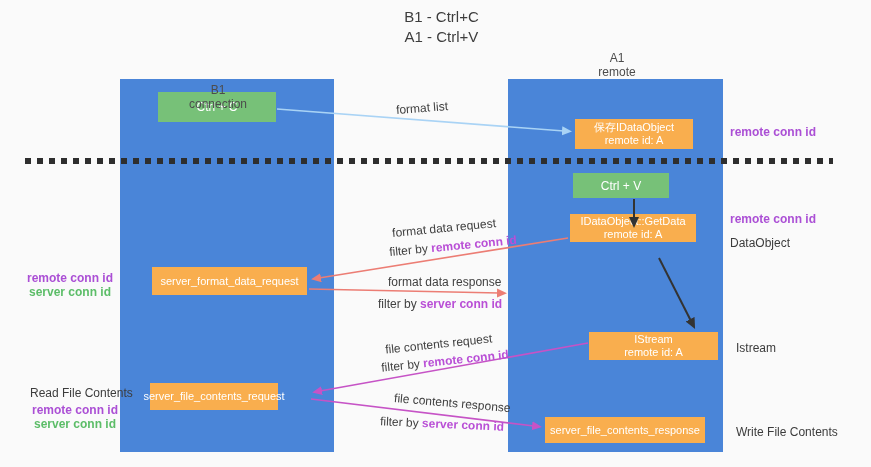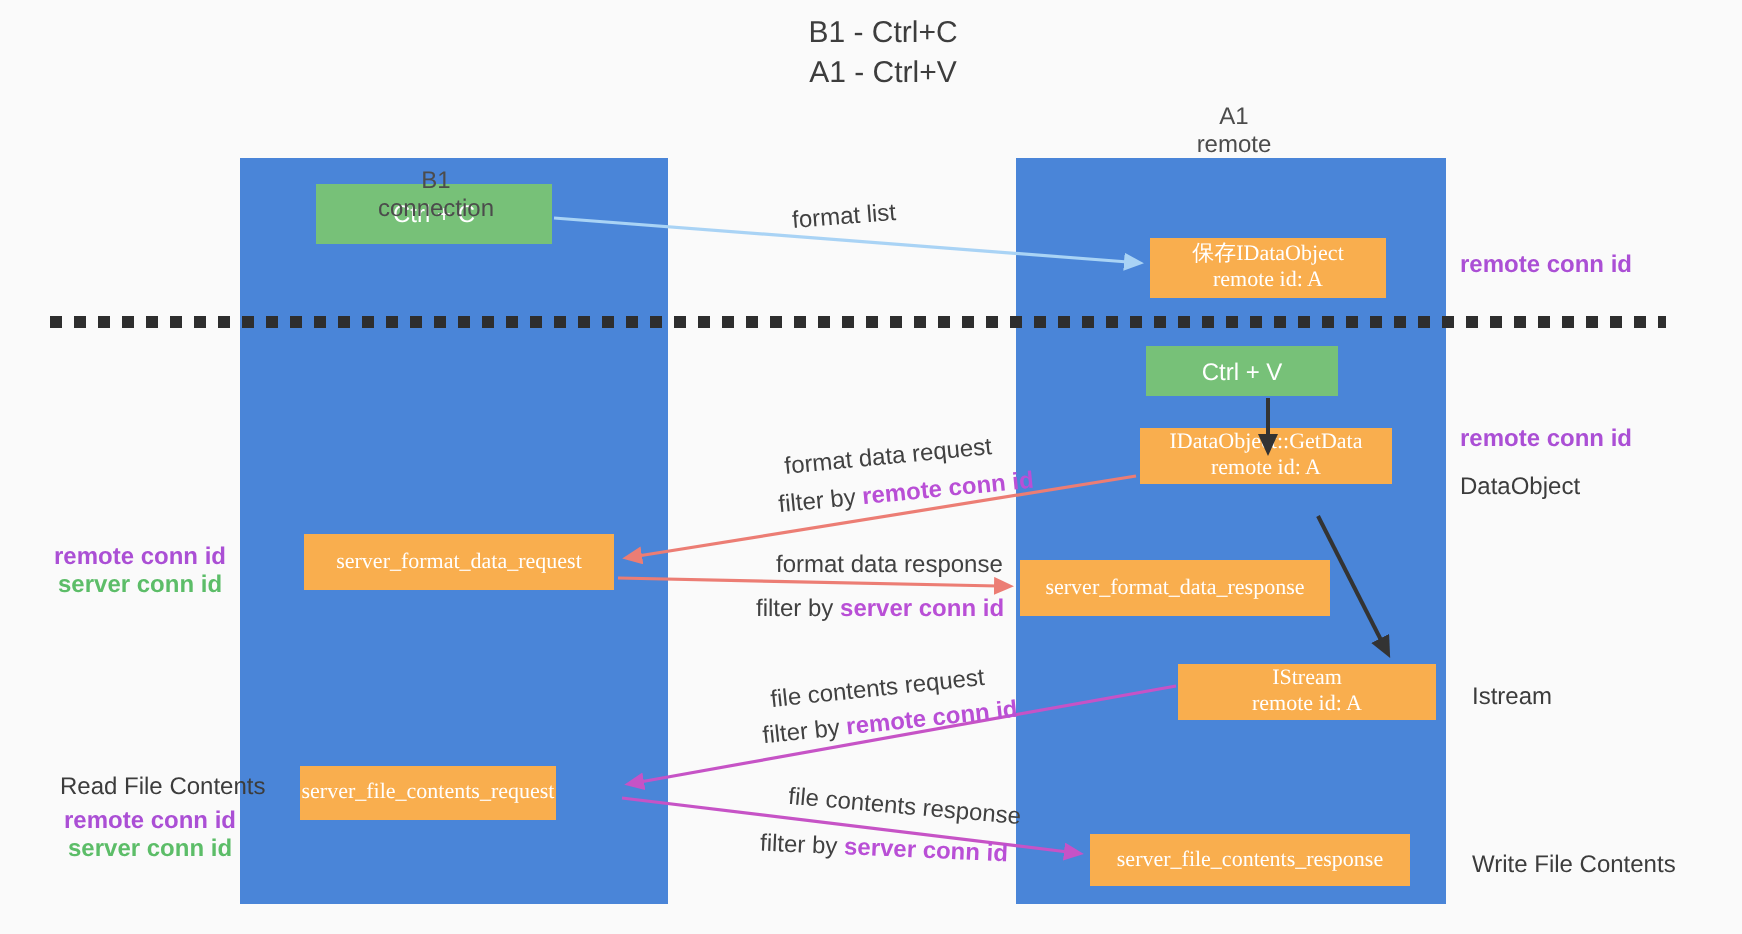--- a/index.html
+++ b/index.html
@@ -14,21 +14,21 @@
   .column{position:absolute;top:79px;height:373px;background:#4a85d8;z-index:1;}
   .column.left{left:120px;width:214px;}
   .column.right{left:508px;width:215px;}
 
   .dashline{position:absolute;left:25px;top:158px;width:808px;height:6px;z-index:2;
     background:repeating-linear-gradient(90deg,#2e2e2e 0 6px,transparent 6px 12px);}
 
   .node{position:absolute;z-index:4;display:flex;flex-direction:column;align-items:center;justify-content:center;
     color:#fff;text-align:center;box-sizing:border-box;}
   .node.green{background:#77c178;font-size:12px;}
-  .node.orange{background:#f9ae4e;font-size:11px;line-height:13px;font-family:Liberation Serif, serif;}
+  .node.orange{background:#f9ae4e;font-size:11px;line-height:13px;}
 
   .n-ctrl-c{left:158px;top:92px;width:118px;height:30px;text-align:right;}
   .n-store{left:575px;top:119px;width:118px;height:30px;}
   .n-ctrl-v{left:573px;top:173px;width:96px;height:25px;}
   .n-getdata{left:570px;top:214px;width:126px;height:28px;}
   .n-fmt-req{left:152px;top:267px;width:155px;height:28px;}
   .n-fmt-resp{left:510px;top:280px;width:155px;height:28px;}
   .n-istream{left:589px;top:332px;width:129px;height:28px;}
   .n-file-req{left:150px;top:383px;width:128px;height:27px;}
   .n-file-resp{left:545px;top:417px;width:160px;height:26px;}
@@ -81,23 +81,20 @@
 
   <div class="node orange n-getdata">
     <span>IDataObject::GetData</span>
     <span>remote id: A</span>
   </div>
 
   <div class="node orange n-fmt-req">
     <span>server_format_data_request</span>
   </div>
 
-  <div class="node orange n-fmt-resp">
-    <span>server_format_data_response</span>
-  </div>
 
   <div class="node orange n-istream">
     <span>IStream</span>
     <span>remote id: A</span>
   </div>
 
   <div class="node orange n-file-req">
     <span>server_file_contents_request</span>
   </div>
 

